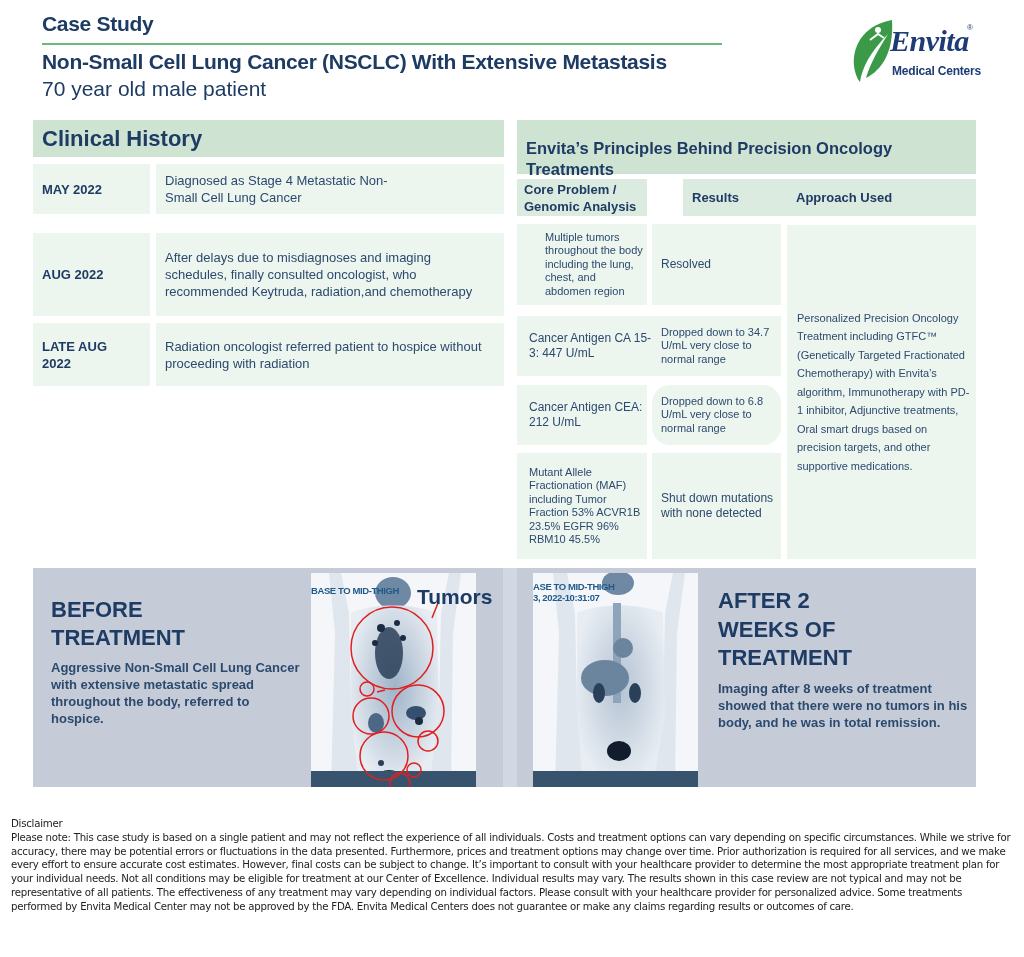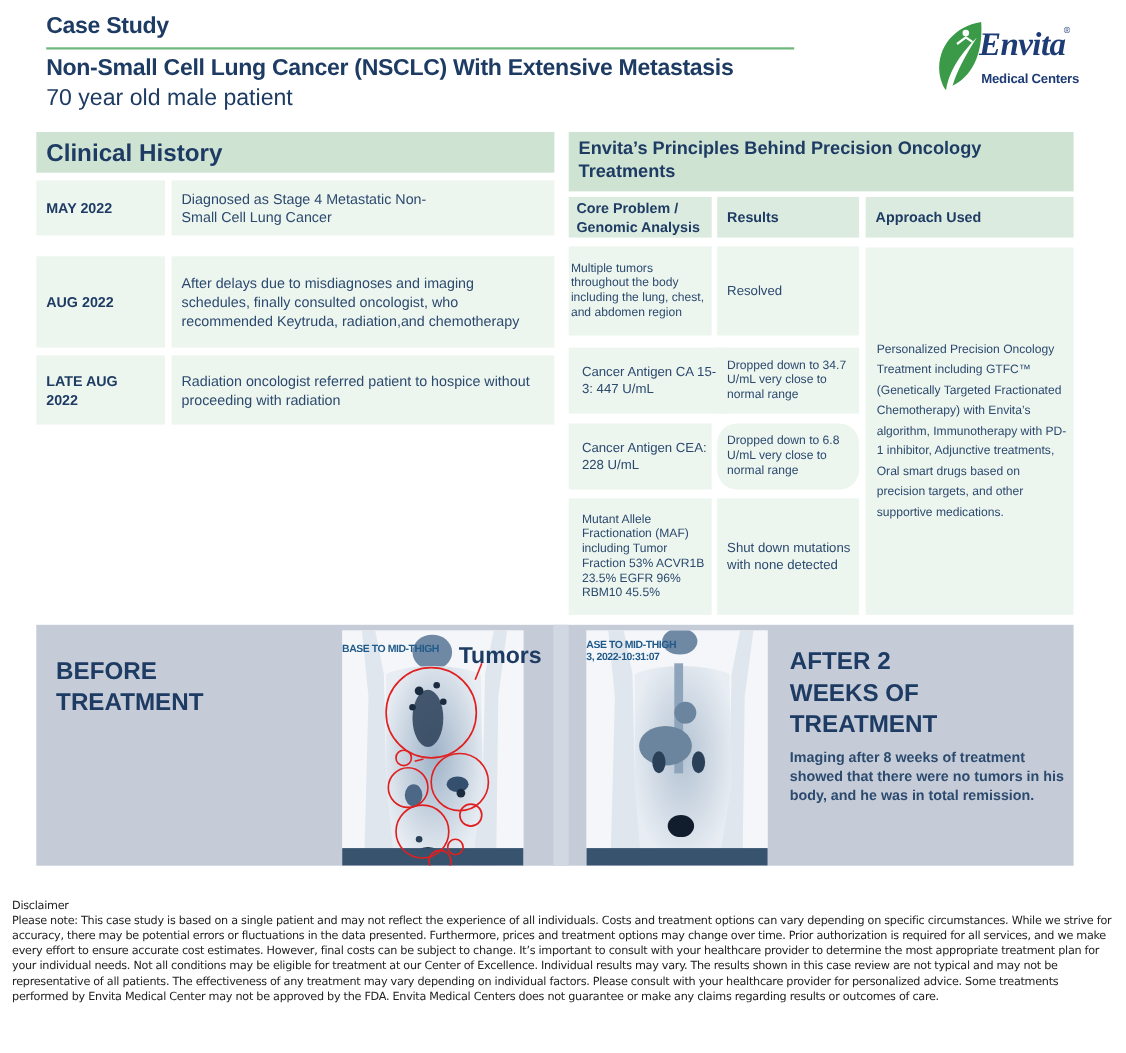--- a/index.html
+++ b/index.html
@@ -19,21 +19,21 @@
   .logo .sub { position: absolute; left: 52px; top: 46px; font-size: 12px; color: #1d3b75; font-weight: bold; letter-spacing: -0.2px; }
 
   
   .ch-head { position: absolute; left: 33px; top: 120px; width: 471px; height: 37px; background: #cfe3d3; padding-left: 9px; display: flex; align-items: center; }
   .ch-head span { font-size: 22px; font-weight: bold; color: #1d3b63; }
   .ch-row { position: absolute; left: 33px; width: 471px; display: flex; gap: 6px; }
   .ch-date { width: 117px; background: #edf5ef; display: flex; align-items: center; padding-left: 9px; font-size: 13px; font-weight: bold; color: #1d3b63; line-height: 17px; }
   .ch-desc { flex: 1; background: #edf5ef; display: flex; align-items: center; padding-left: 9px; padding-right: 8px; font-size: 13px; color: #2c4a6e; line-height: 17px; }
 
   
-  .pr-head { position: absolute; left: 517px; top: 120px; width: 459px; height: 54px; background: #cfe3d3; padding: 5px 9px; }
+  .pr-head { position: absolute; left: 517px; top: 120px; width: 459px; height: 54px; background: #cfe3d3; padding: 18px 9px; }
   .pr-head span { font-size: 16.5px; font-weight: bold; color: #1d3b63; line-height: 21px; display: block; }
   .pr-cell { position: absolute; background: #edf5ef; display: flex; align-items: center; padding-left: 9px; padding-right: 4px; color: #2c4a6e; }
   .pr-col-head { background: #dcebdf; font-weight: bold; color: #1d3b63; font-size: 13px; line-height: 17px; }
   .pr-text { font-size: 11px; line-height: 13.5px; }
   .pr-text-lg { font-size: 12px; line-height: 15px; }
   .pr-approach { font-size: 11px; line-height: 18.5px; }
 
   
   .banner { position: absolute; left: 33px; top: 568px; width: 943px; height: 219px; background: #c5ccd8; }
   .banner-divider { position: absolute; left: 470px; top: 0; width: 14px; height: 219px; background: #d2d8e2; }
@@ -90,44 +90,45 @@
       <span style="max-width:80px;display:block;">LATE AUG 2022</span>
     </div>
   <div class="ch-desc">Radiation oncologist referred patient to hospice without proceeding with radiation</div>
 </div>
 
 <div class="pr-head">
   <span>Envita’s Principles Behind Precision Oncology Treatments</span>
 </div>
 
 <div class="pr-cell pr-col-head" style="left:517px;top:179px;width:130px;height:37px;padding-left:7px;">Core Problem / Genomic Analysis</div>
-<div class="pr-cell pr-col-head" style="left:652px;top:179px;width:129px;height:37px;">Results</div>
+<div class="pr-cell pr-col-head" style="left:683px;top:179px;width:129px;height:37px;">Results</div>
 <div class="pr-cell pr-col-head" style="left:787px;top:179px;width:189px;height:37px;">Approach Used</div>
 
-<div class="pr-cell pr-text" style="left:517px;top:224px;width:130px;height:81px;padding-left:2px;">Multiple tumors throughout the body including the lung, chest, and abdomen region</div>
+<div class="pr-cell pr-text" style="left:517px;top:224px;width:130px;height:81px;padding-left:28px;">Multiple tumors throughout the body including the lung, chest, and abdomen region</div>
 <div class="pr-cell pr-text-lg" style="left:652px;top:224px;width:129px;height:81px;">Resolved</div>
 
 <div class="pr-cell pr-text-lg" style="left:517px;top:316px;width:144px;height:60px;padding-left:12px;">Cancer Antigen CA 15-3: 447 U/mL</div>
 <div class="pr-cell pr-text" style="left:652px;top:316px;width:129px;height:60px;">Dropped down to 34.7 U/mL very close to normal range</div>
 
-<div class="pr-cell pr-text-lg" style="left:517px;top:385px;width:130px;height:60px;padding-left:12px;">Cancer Antigen CEA: 228 U/mL</div>
+<div class="pr-cell pr-text-lg" style="left:517px;top:385px;width:130px;height:60px;padding-left:12px;">Cancer Antigen CEA: 212 U/mL</div>
 <div class="pr-cell pr-text" style="left:652px;top:385px;width:129px;height:60px;border-radius:18px;">Dropped down to 6.8 U/mL very close to normal range</div>
 
 <div class="pr-cell pr-text" style="left:517px;top:453px;width:130px;height:106px;padding-left:12px;">Mutant Allele Fractionation (MAF) including  Tumor Fraction 53% ACVR1B 23.5% EGFR 96% RBM10 45.5%</div>
 <div class="pr-cell pr-text-lg" style="left:652px;top:453px;width:129px;height:106px;">Shut down mutations with none detected</div>
 
 <div class="pr-cell pr-approach" style="left:787px;top:225px;width:189px;height:334px;padding-left:10px;">Personalized Precision Oncology Treatment including GTFC™ (Genetically Targeted Fractionated Chemotherapy) with Envita’s algorithm, Immunotherapy with PD-1 inhibitor, Adjunctive treatments, Oral smart drugs based on precision targets, and other supportive medications.</div>
 
 <div class="banner">
   <div class="banner-divider"></div>
 
   <div class="bt-title">
     <div>BEFORE</div>
     <div>TREATMENT</div>
   </div>
+  <div class="bt-desc">Aggressive Non-Small Cell Lung Cancer with extensive metastatic spread throughout the body, referred to hospice.</div>
 
   <div class="scan" style="left:278px;top:5px;width:165px;height:214px;">
     <svg width="165" height="214" viewBox="0 0 165 214">
       <defs>
         <radialGradient id="bodyg" cx="50%" cy="45%" r="55%">
           <stop offset="0%" stop-color="#9fb3c8"></stop>
           <stop offset="100%" stop-color="#e8edf3"></stop>
         </radialGradient>
       </defs>
       <ellipse cx="82" cy="20" rx="18" ry="16" fill="#6f88a3"></ellipse>

